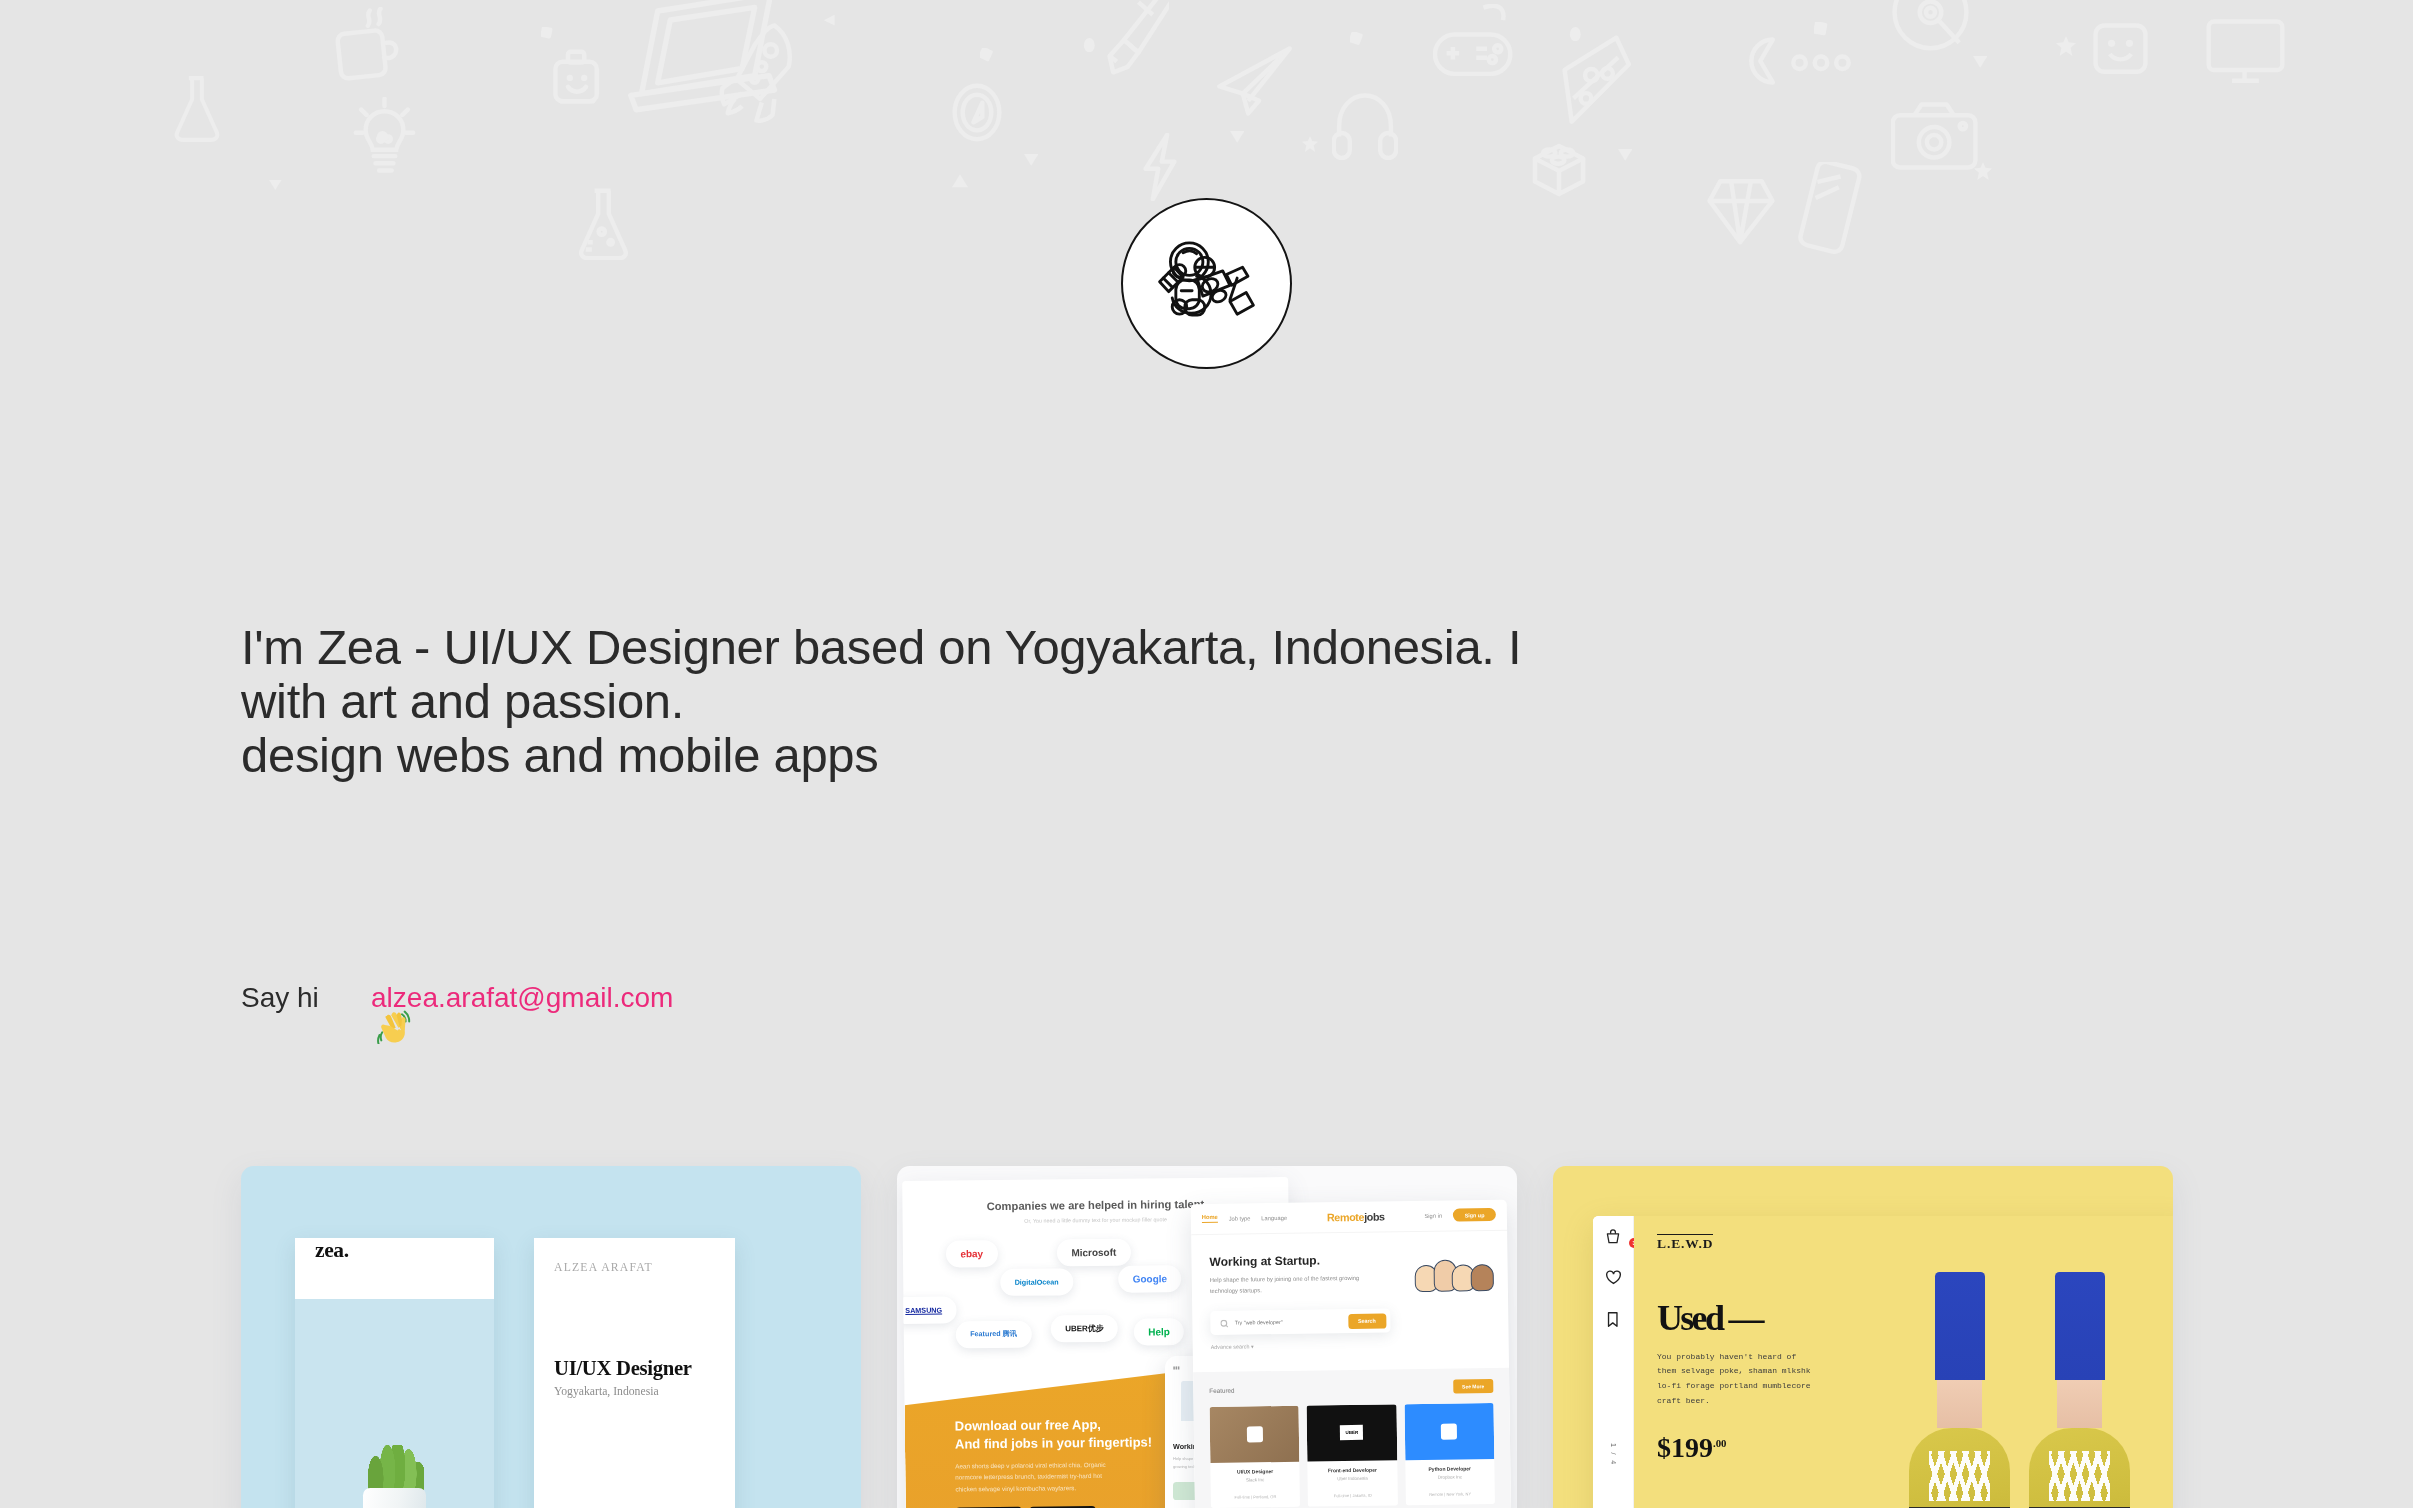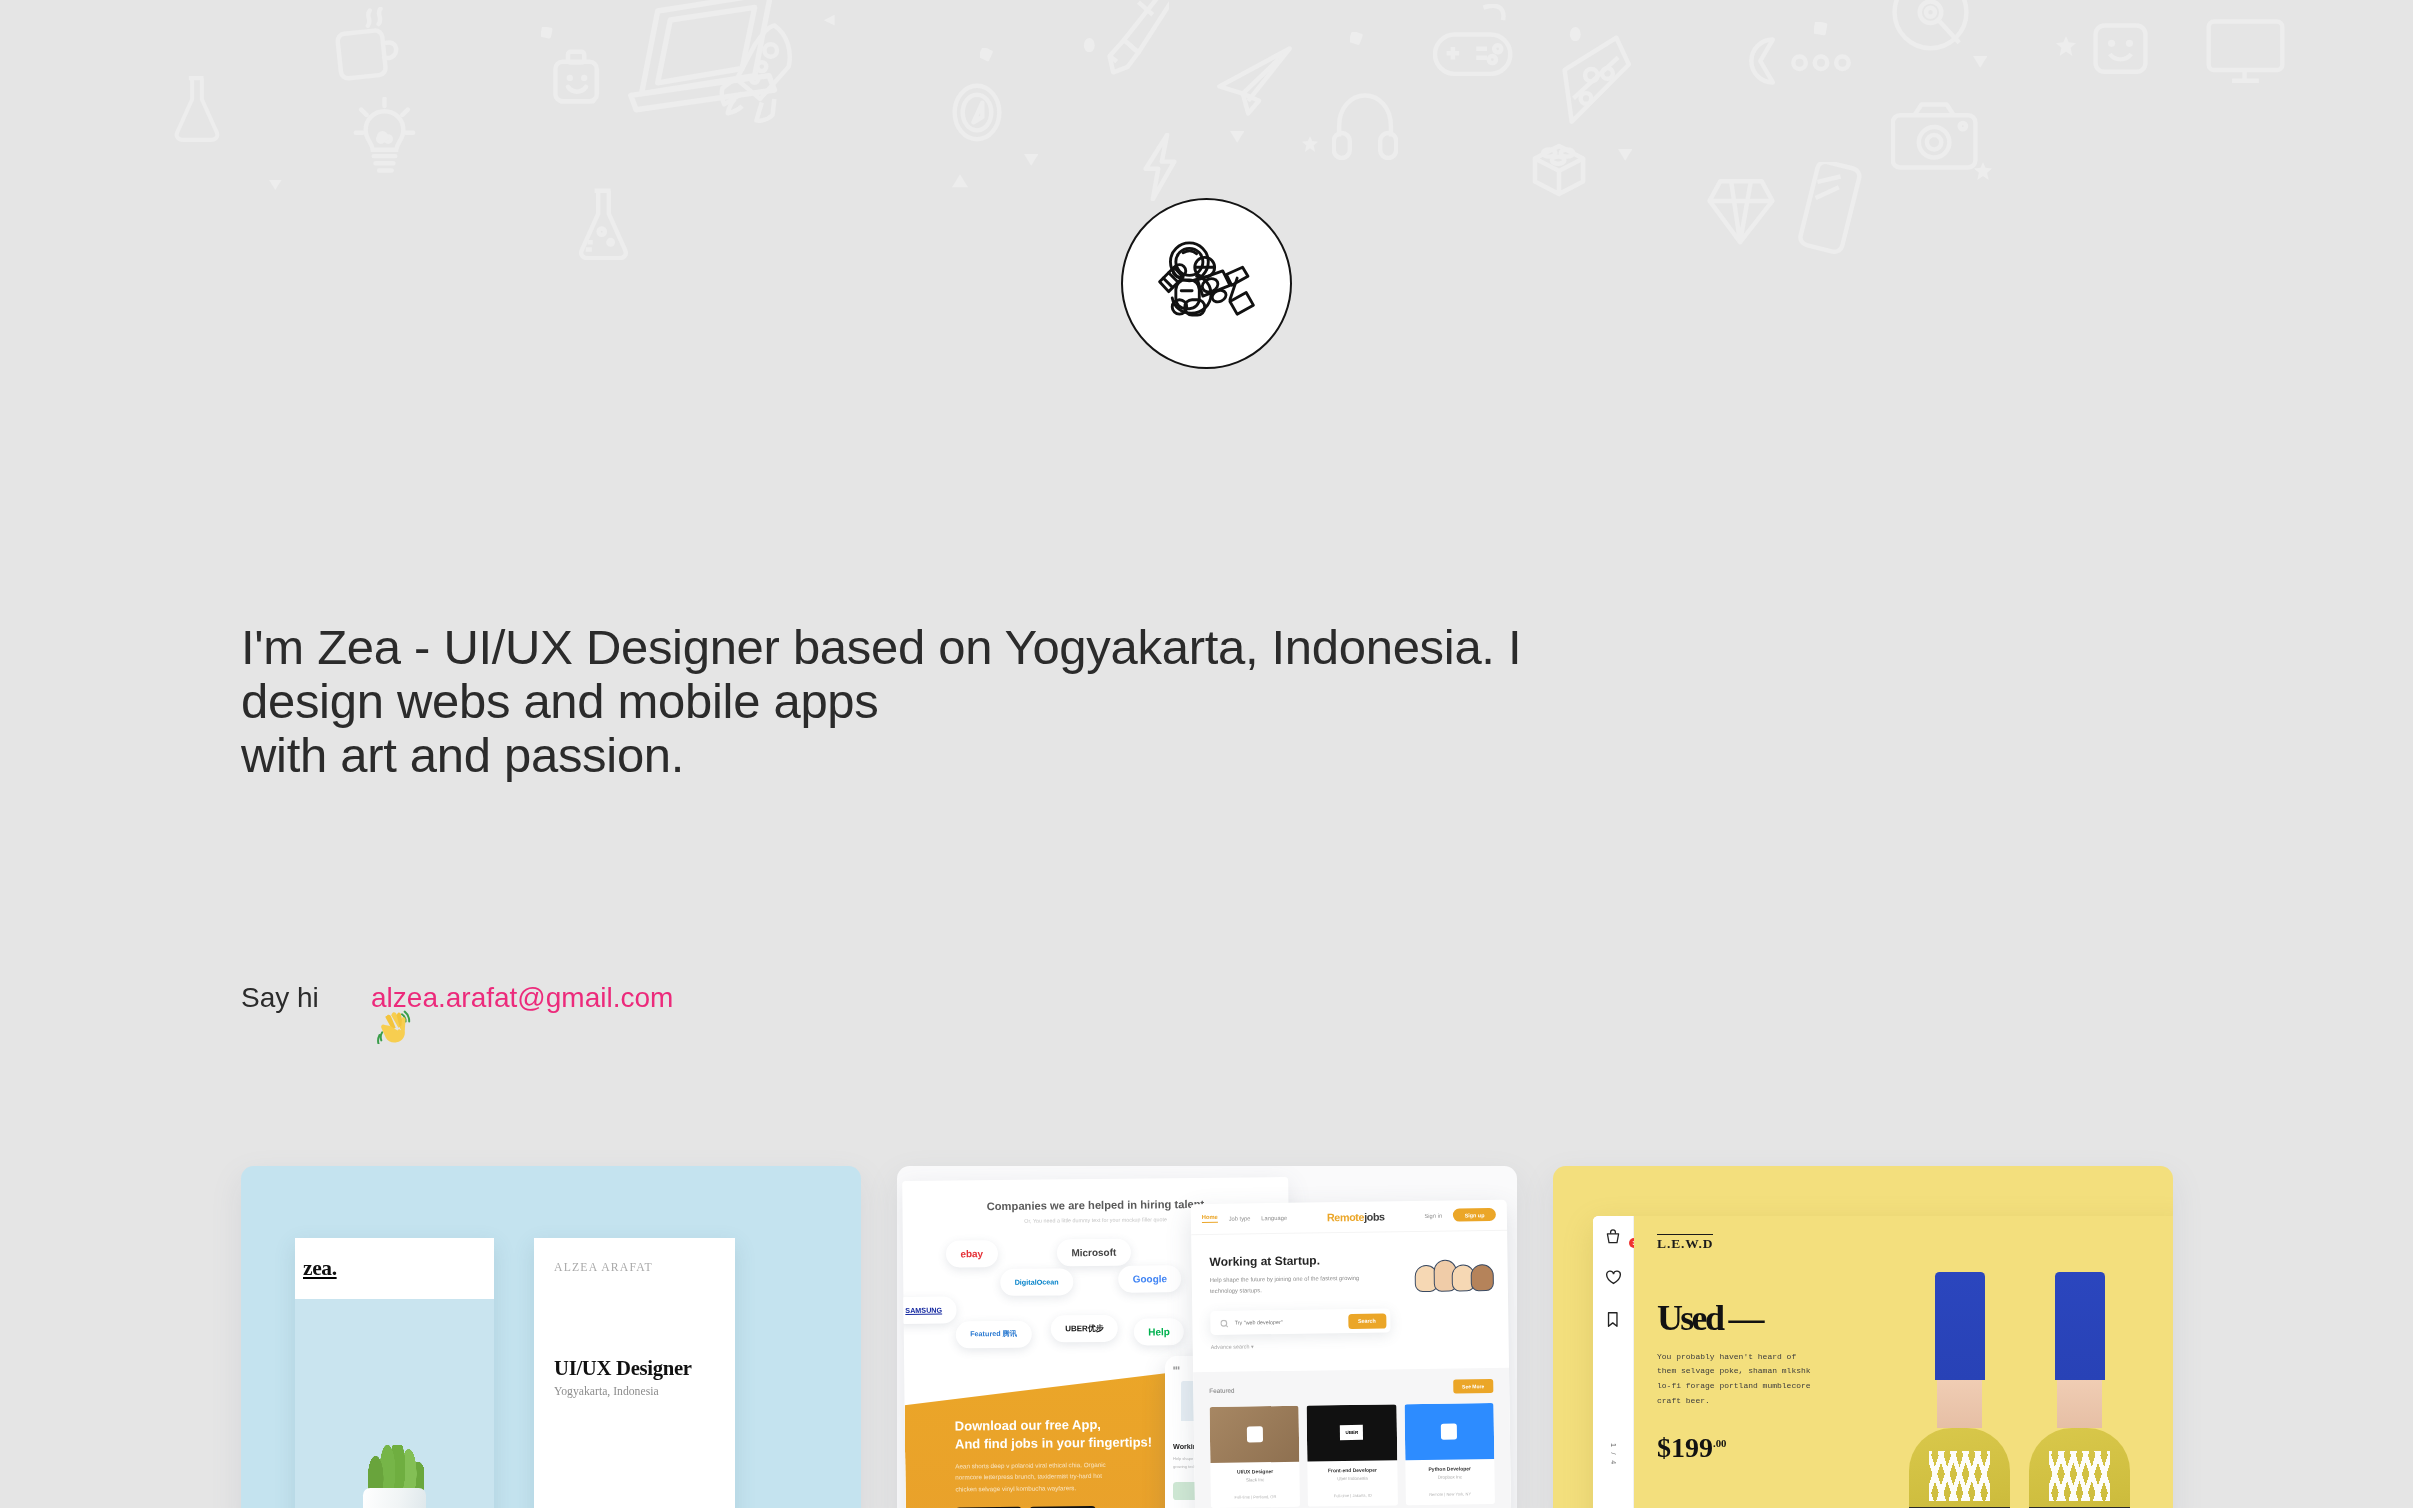--- a/index.html
+++ b/index.html
@@ -119,23 +119,22 @@
   .bz-left {
     position: absolute;
     left: 54px; top: 72px;
     width: 199px; height: 287px;
     background: #fff;
     box-shadow: 0 7.2px 20px rgba(70,110,130,0.16);
   }
   .bz-left-top {
     height: 61px;
     display: flex;
-    align-items: center;
-    padding-left: 8px;
-    text-decoration: underline;
+    align-items: flex-start;
+    padding-left: 20px;
   }
   .bz-logo {
     font-family: "Liberation Serif", serif;
     font-weight: 700;
     font-size: 21.5px;
     color: #111;
     letter-spacing: -0.4px;
   }
   .bz-left-body {
     position: absolute;
@@ -878,22 +877,22 @@
         <ellipse cx="80" cy="80" rx="8" ry="6" transform="rotate(-25 80 80)"></ellipse>
         <path d="M88 56 106 48l6 10-18 10z"></path>
         <path d="M92 86 110 76l8 14-18 10z"></path>
         <path d="M100 60 92 84"></path>
       </svg>
     </div>
   </div>
 
   <h1 class="headline">
     <span class="line">I'm Zea - UI/UX Designer based on Yogyakarta, Indonesia. I</span>
+    <span class="line">with art and passion.</span>
     <span class="line">design webs and mobile apps</span>
-    <span class="line">with art and passion.</span>
   </h1>
 
   <div class="contact">
     <span>Say hi</span>
     <span class="wave-emoji">
       <svg width="36" height="36" viewBox="0 0 40 40">
         <g stroke="#3A9E4A" stroke-width="2.2" fill="none" stroke-linecap="round">
           <path d="M30 7c3 2 4 5 4 8M33 4c4 3 5 7 5 11"></path>
           <path d="M8 27c-2 3-2 6-1 9M5 30c-2 4-2 7-1 10"></path>
         </g>

